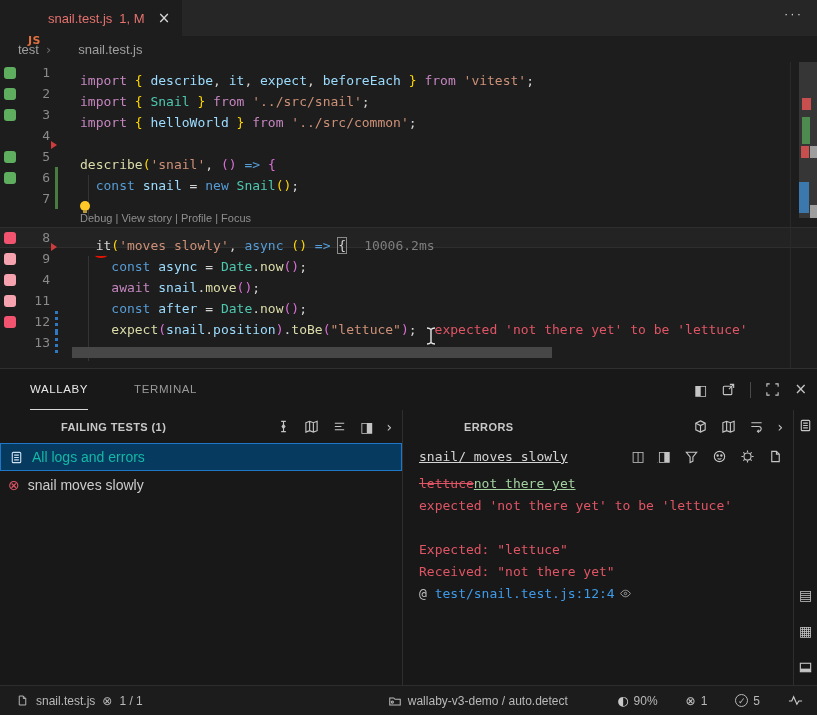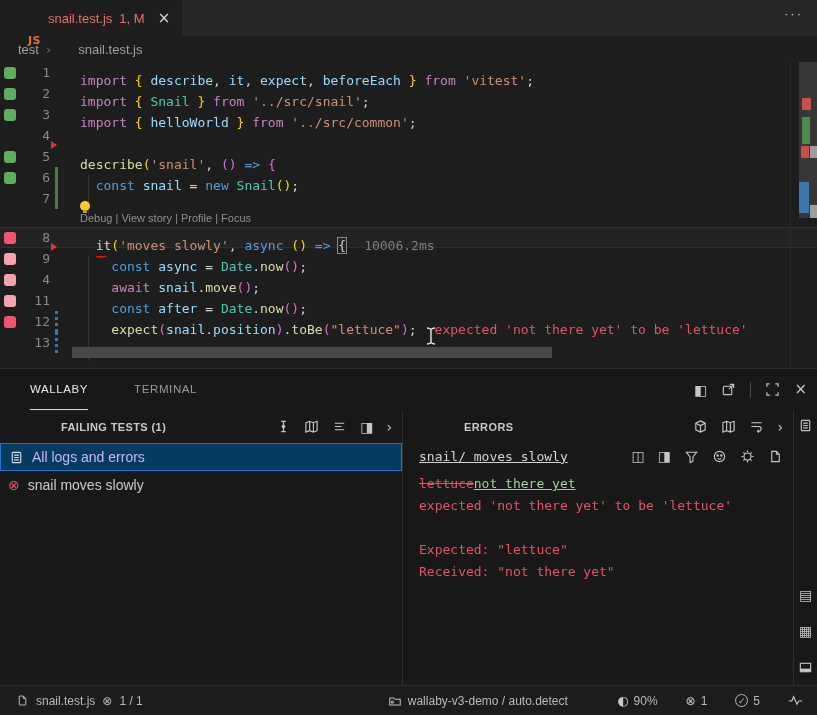--- a/index.html
+++ b/index.html
@@ -72,21 +72,21 @@
   .panel-body{flex:1;display:flex;min-height:0;}
   .col-left{width:403px;border-right:1px solid #2e2e2e;flex:none;}
   .col-right{flex:1;min-width:0;}
   .rail{width:24px;border-left:1px solid #2e2e2e;display:flex;flex-direction:column;align-items:center;
         padding:8px 0 10px 0;gap:22px;flex:none;}
   .rail .spacer{flex:1;}
   .sec-head{height:33px;display:flex;align-items:center;padding:0 10px 0 16px;margin-left:45px;}
   .sec-title{font-size:11px;font-weight:bold;color:#c8c8c8;letter-spacing:.4px;flex:1;}
   .sec-icons{display:flex;align-items:center;gap:13px;}
   .list-row{height:28px;display:flex;align-items:center;gap:8px;padding-left:8px;font-size:14px;color:#cccccc;cursor:pointer;}
-  .list-row.selected{background:#063a5e;border:1px solid #2076c7;color:#c4b5fd;}
+  .list-row.selected{background:#063a5e;border:1px solid #2076c7;color:#14b8a6;}
   .errors-body{font:13px "DejaVu Sans Mono",monospace;padding-left:16px;}
   .err-test-row{display:flex;align-items:center;height:26px;color:#d4d4d4;padding-right:10px;text-decoration:underline;}
   .err-test-row .sec-icons{margin-left:auto;}
   .err-lines{line-height:22px;margin-top:4px;}
   .removed{color:#e05565;text-decoration:line-through;}
   .added{color:#a3d1a0;text-decoration:underline;}
   .err-red{color:#e05565;}
   .err-at{color:#bdbdbd;}
   .err-link{color:#3e9be9;cursor:pointer;}
   .eye{display:inline-block;vertical-align:-2px;margin-left:4px;}
@@ -335,20 +335,27 @@
                   <path d="M9 2.5v3h3"></path>
                 </svg>
             </span>
           </div>
           <div class="err-lines">
             <div><span class="removed">lettuce</span><span class="added">not there yet</span></div>
             <div class="err-red">expected 'not there yet' to be 'lettuce'</div>
             <div>&nbsp;</div>
             <div class="err-red">Expected: "lettuce"</div>
             <div class="err-red">Received: "not there yet"</div>
+            <div>
+              <span class="err-at">@</span>
+              <span class="err-link">test/snail.test.js:12:4</span><span class="eye"><svg class="ic" style="width:13px;height:13px;stroke:#9a9a9a" viewBox="0 0 16 16">
+                    <path d="M2 8c2-3 4-4 6-4s4 1 6 4c-2 3-4 4-6 4s-4-1-6-4z"></path>
+                    <circle cx="8" cy="8" r="1.5"></circle>
+                  </svg></span>
+            </div>
           </div>
         </div>
       </div>
 
       <div class="rail">
         <svg class="ic" viewBox="0 0 16 16">
             <rect x="3.5" y="2.5" width="9" height="11" rx="1"></rect>
             <path d="M5.5 5.5h5M5.5 8h5M5.5 10.5h5"></path>
           </svg>
         <span class="spacer"></span>

